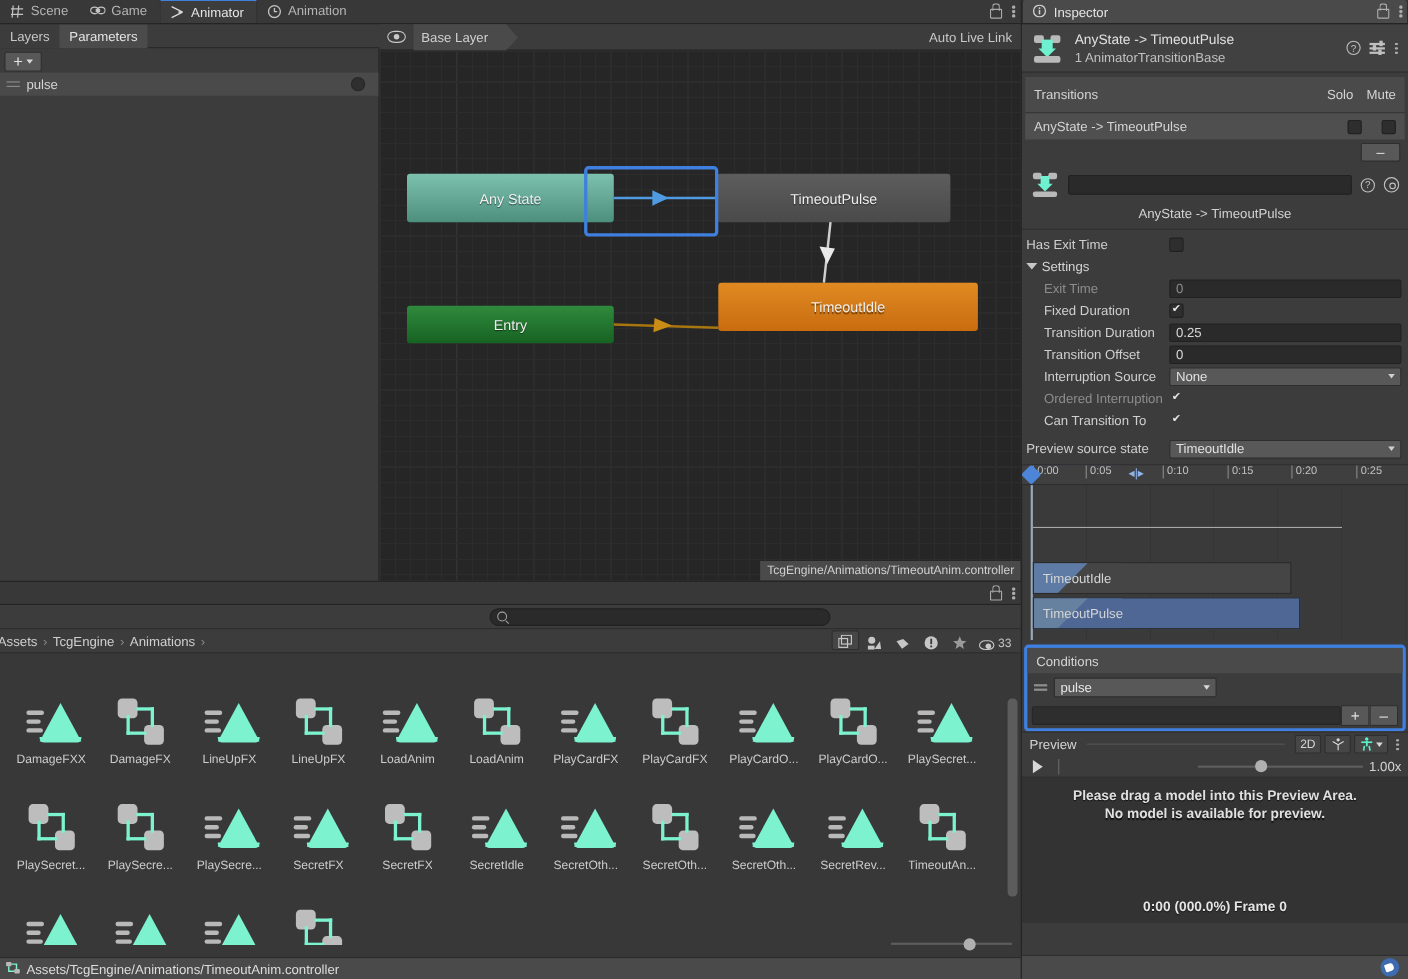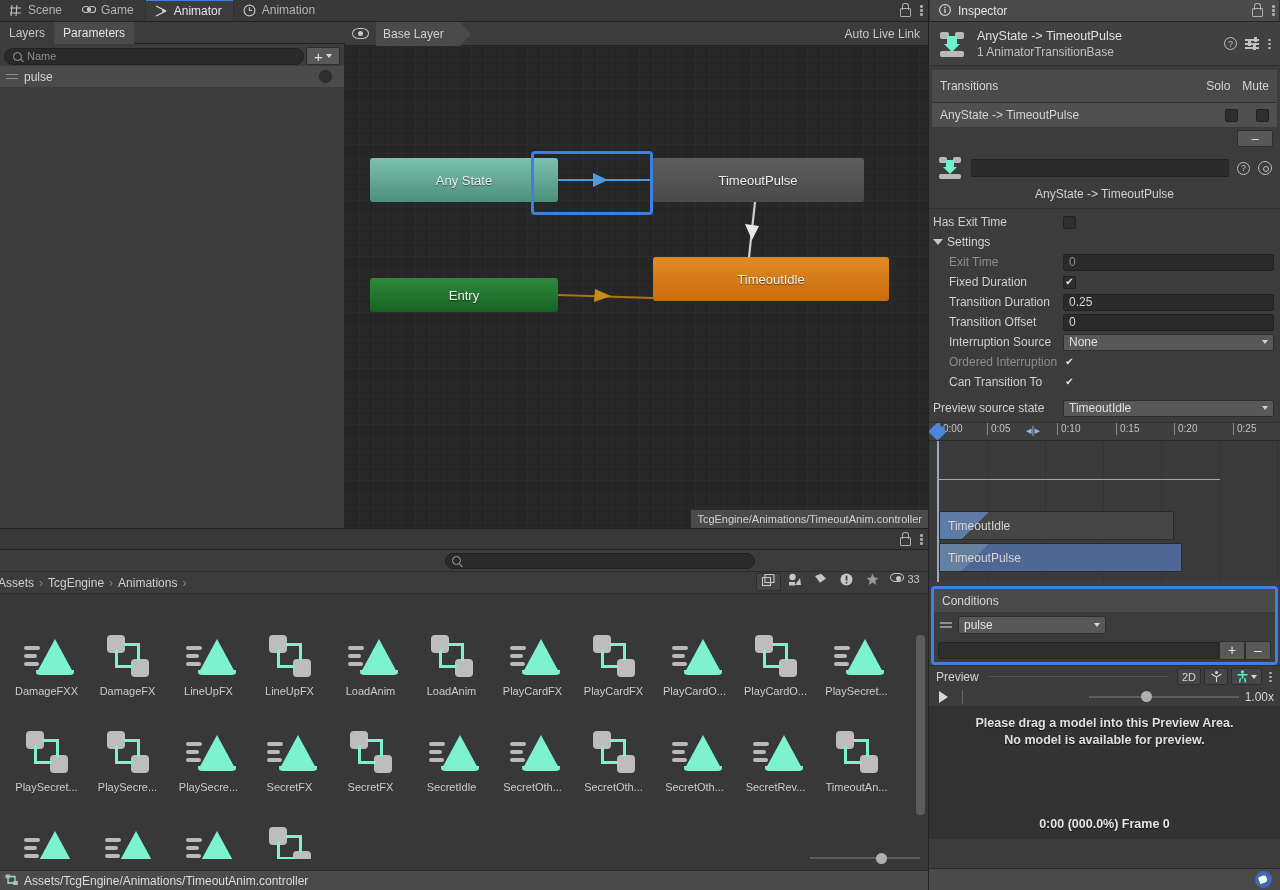--- a/index.html
+++ b/index.html
@@ -130,21 +130,21 @@
   .typemenu div.hl{ background:#2c6ed5; color:#fff; border-radius:2px; margin:0 3px; padding:0 5px;}
 
   
   .project-win{ position:absolute; left:0; top:528px; width:928px; height:362px; background:#383838;
      border-top:1px solid #232323;}
   .proj-tabbar{ height:21px; background:#383838; position:relative; border-bottom:1px solid #232323;}
   .proj-tools{ height:22px; background:#3c3c3c; display:flex; align-items:center;
      padding:0 4px; gap:1px; border-bottom:1px solid #2b2b2b;}
   .proj-search{ width:310px; height:16px; margin-left:auto; background:#2a2a2a; border:1px solid #212121;
      border-radius:8px; display:flex; align-items:center; padding:0 6px; gap:4px;}
-  .tbtn{ width:25px; height:18px; display:flex; align-items:flex-start; justify-content:center;
+  .tbtn{ width:25px; height:18px; display:flex; align-items:flex-end; justify-content:center;
      color:#c6c6c6; font-size:11px;margin-top:42px; }
   .tbtn.framed{ border:1px solid #2e2e2e; background:#464646; border-radius:2px;}
   .crumbbar{ height:22px; background:#3c3c3c; display:flex; align-items:center; padding-left:0px;
      font-size:12px; color:#cfcfcf; gap:5px; border-bottom:1px solid #2b2b2b;}
   .crumbbar span.sep{ color:#8a8a8a; }
   .asset-area{ position:absolute; left:0; top:88px; right:0; bottom:31px; background:#383838; overflow:hidden;}
   .asset-grid{ display:flex; flex-wrap:wrap; padding:10px 0 0 6px; }
   .asset{ width:81px; height:96px; display:flex; flex-direction:column; align-items:center;
      padding-top:6px; }
   .asset .lbl{ margin-top:5px; font-size:11px; color:#cccccc; max-width:78px; text-align:center;
@@ -376,24 +376,20 @@
     <div class="layerbar">
       <span class="eye-ic"></span>
       <div class="crumb">
         <span>Base Layer</span>
       </div>
       <span class="autolive">Auto Live Link</span>
     </div>
 
     <div class="param-panel">
       <div class="param-search-row">
-        <div class="search-box">
-          <span class="mag"></span>
-          <span>Name</span>
-        </div>
         <div class="plus-btn">
           <span style="font-size:15px;line-height:13px;">+</span>
             <span class="caret"></span>
         </div>
       </div>
       <div class="param-row">
         <span class="drag-handle">
             <i></i>
             <i></i>
           </span>

